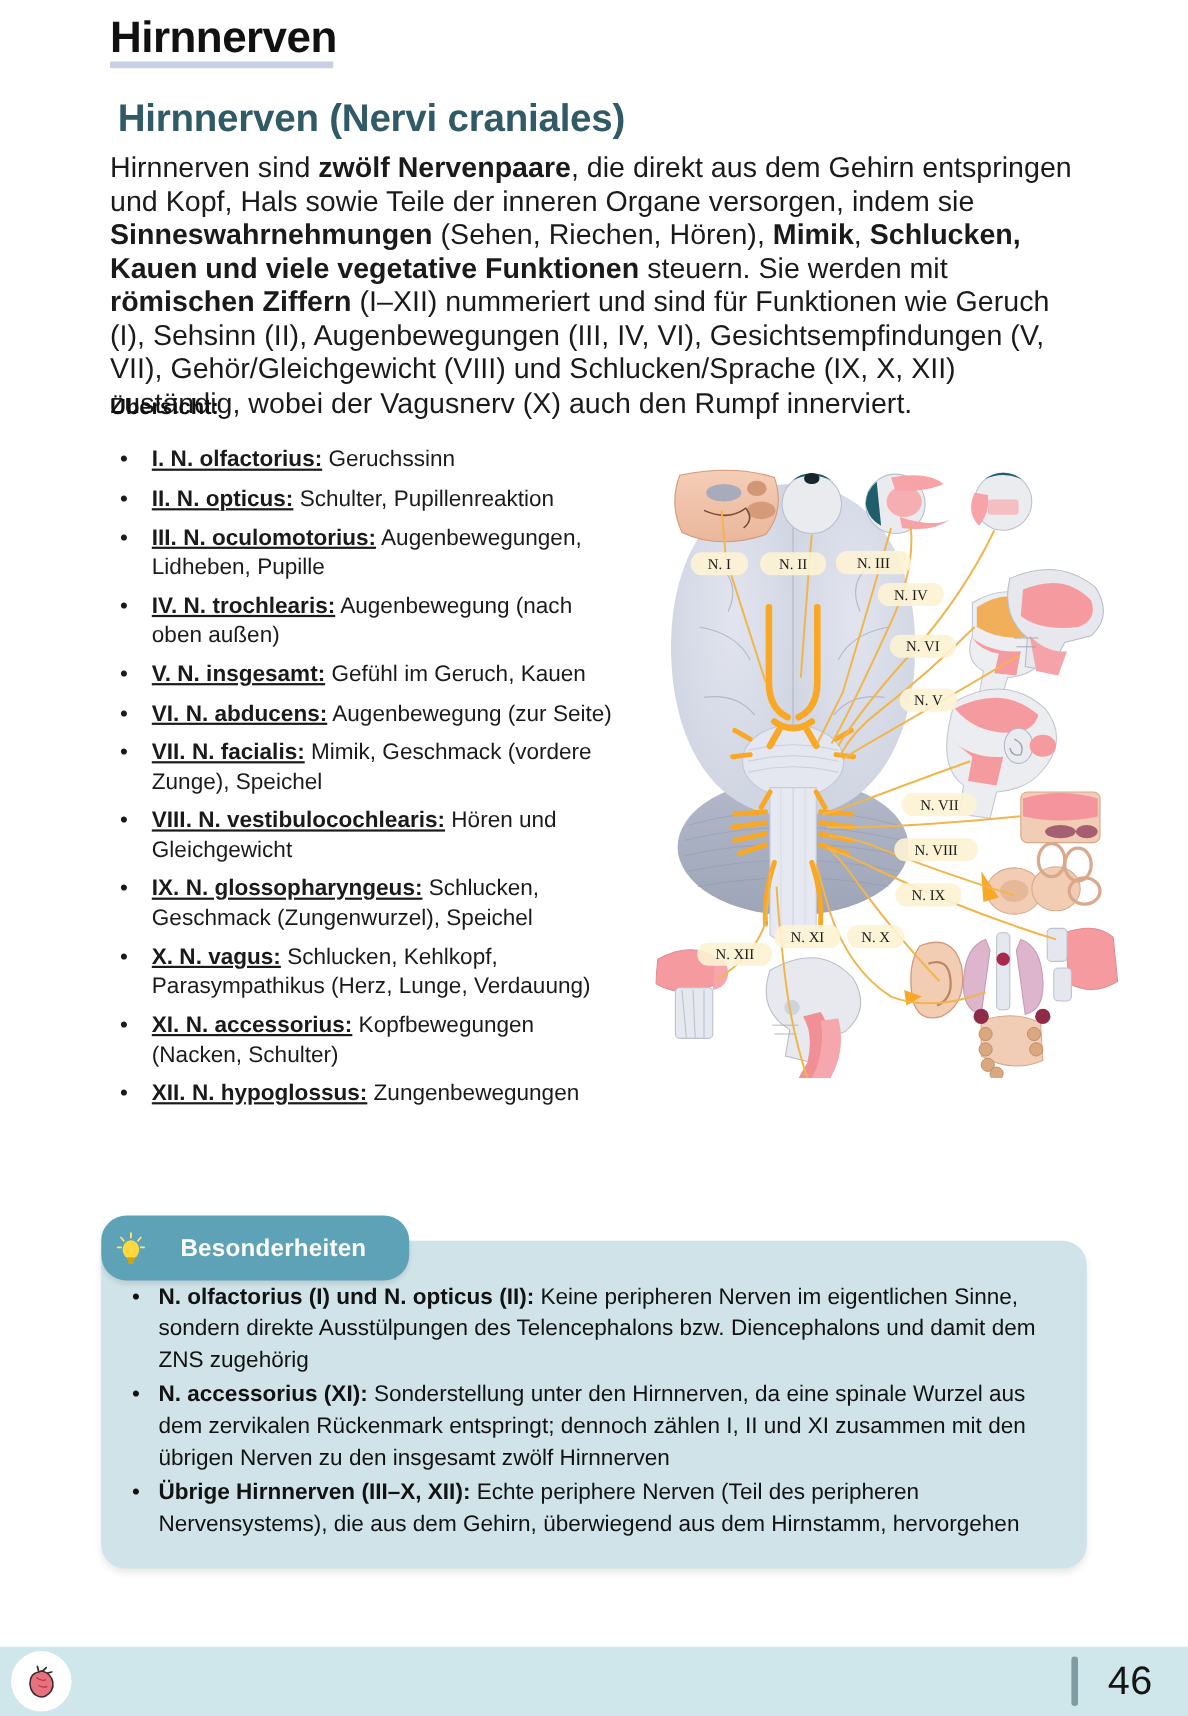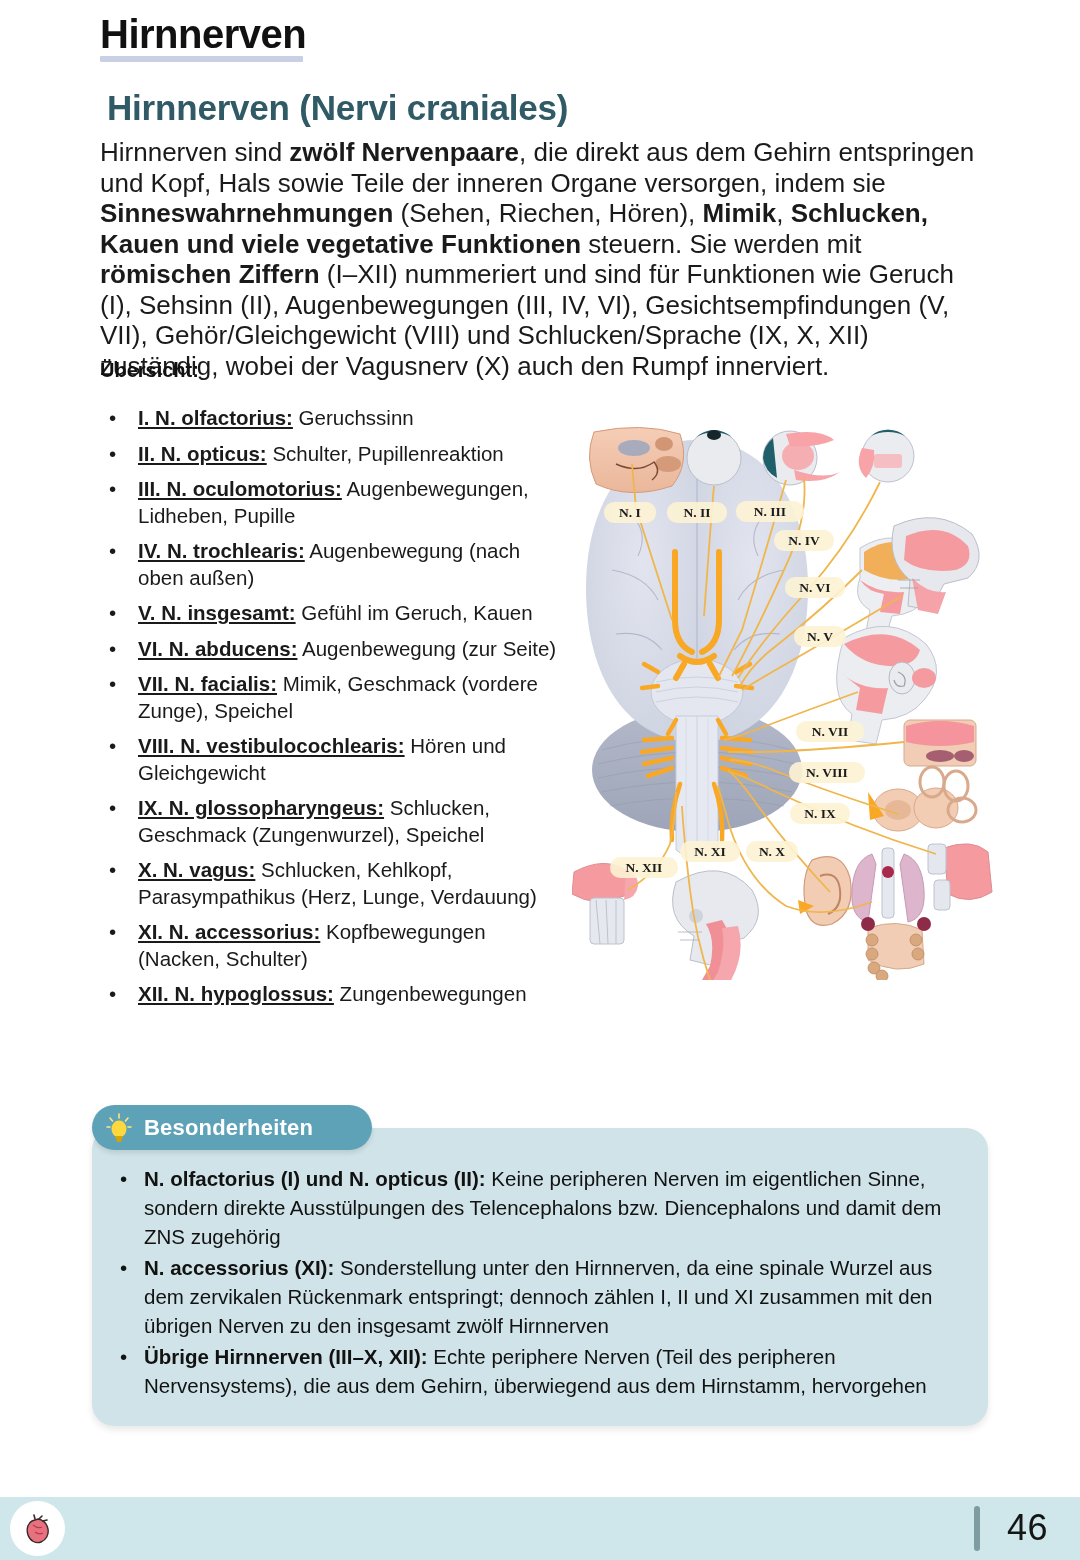--- a/index.html
+++ b/index.html
@@ -104,51 +104,51 @@
     color: #1a1a1a;
   }
   .nerve-list li .nerve-name {
     font-weight: bold;
     text-decoration: underline;
   }
 
   
   .diagram {
     position: absolute;
-    left: 572px;
+    left: 596px;
     top: 420px;
     width: 436px;
     height: 560px;
-    font-weight: bold;
   }
   .diagram svg { display: block; }
 
   
   .callout {
     position: absolute;
     left: 92px;
     top: 1128px;
     width: 896px;
     height: 298px;
     background: #cfe3e8;
     border-radius: 22px;
     box-shadow: 0 4px 7px rgba(0,0,0,0.09);
   }
   .callout-header {
     position: absolute;
     left: 0px;
     top: -23px;
-    height: 45px;
+    height: 59px;
     min-width: 242px;
     background: #5ea2b8;
     border-radius: 23px;
     display: flex;
     align-items: center;
     padding: 0 26px 0 12px;
     box-shadow: 0 3px 5px rgba(0,0,0,0.10);
+    gap: 20px;
   }
   .callout-header-title {
     color: #ffffff;
     font-size: 22px;
     font-weight: bold;
     letter-spacing: 0.2px;
     margin-left: 10px;
   }
   .bulb-icon { width: 30px; height: 32px; flex: none; }
 

